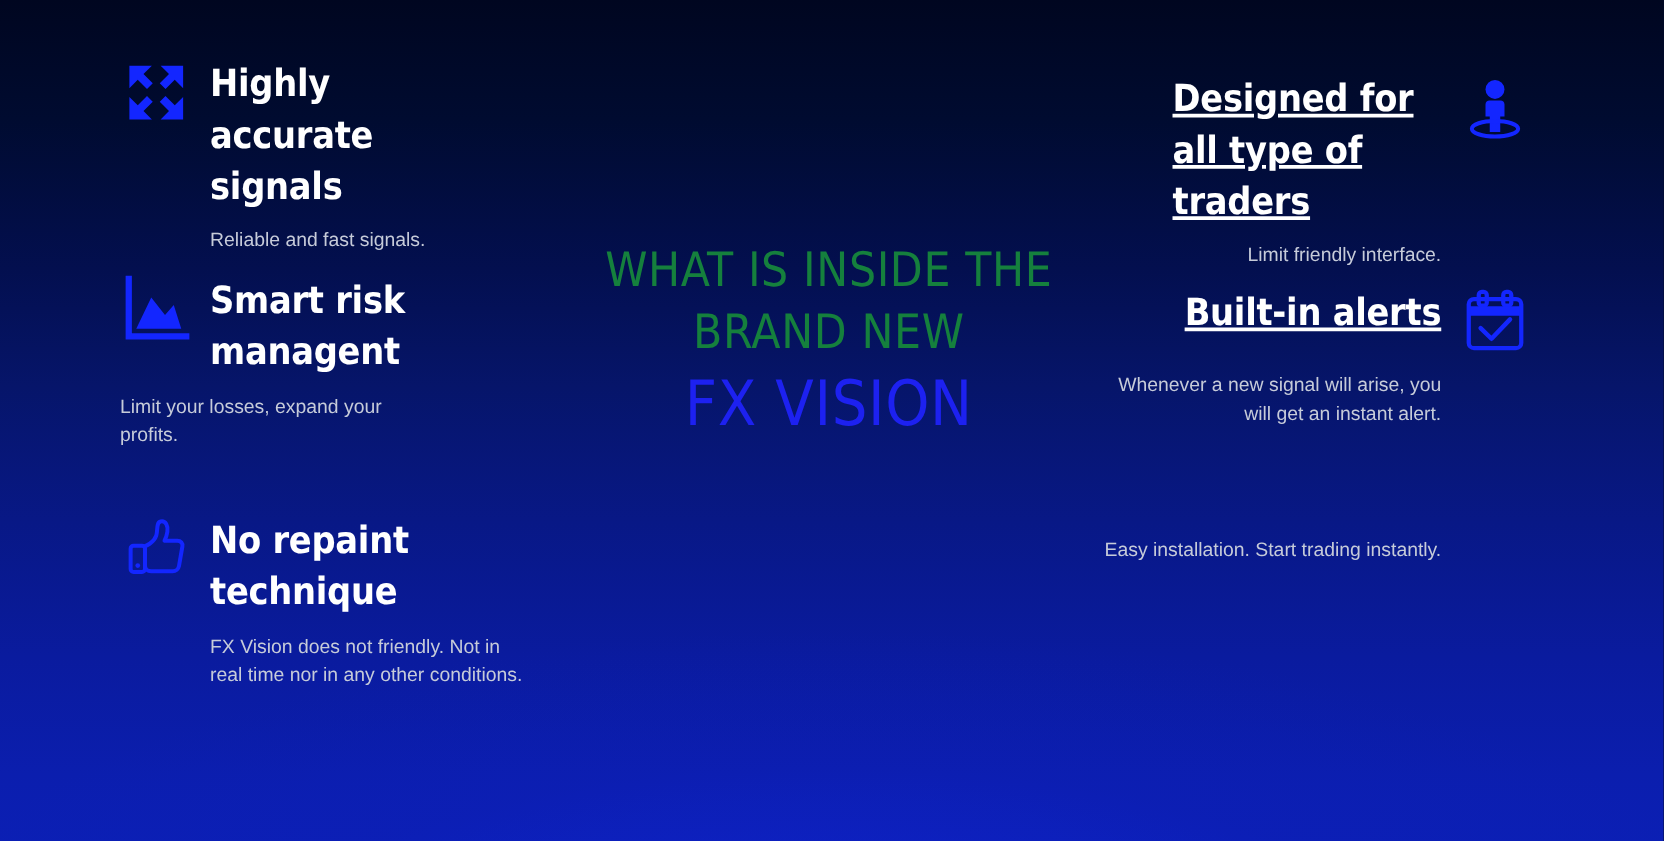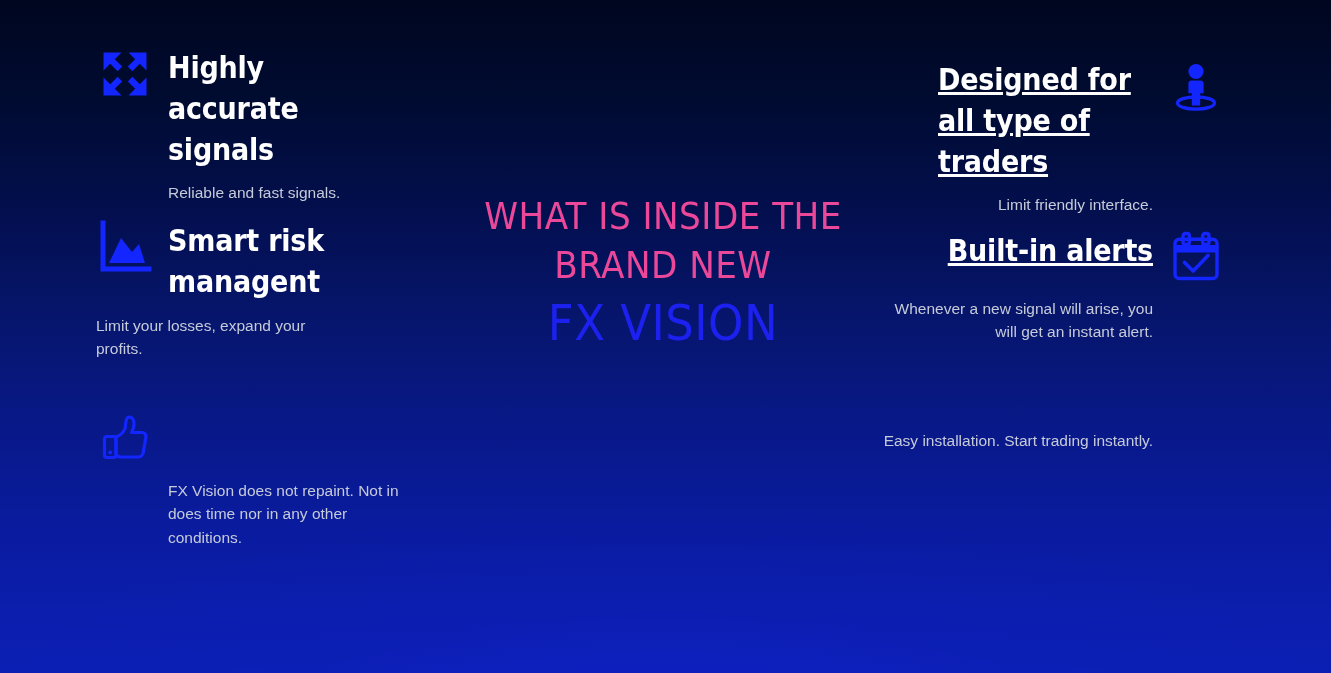--- a/index.html
+++ b/index.html
@@ -104,21 +104,21 @@
     top:192px;
     width:430px;
     text-align:center;
   }
   .headline-main {
     font-family:"DejaVu Sans Condensed","Liberation Sans Narrow","Liberation Sans", sans-serif;
     font-size:38px;
     line-height:1.28;
     font-weight:400;
     letter-spacing:0.5px;
-    color:#ec4899;
+    color:#15803d;
     text-transform:uppercase;
   }
   .headline-accent {
     font-family:"DejaVu Sans Condensed","Liberation Sans Narrow","Liberation Sans", sans-serif;
     font-size:50px;
     line-height:1.28;
     font-weight:400;
     letter-spacing:0.5px;
     color:#1d21f0;
     text-transform:uppercase;
@@ -166,22 +166,23 @@
       <div class="icon-box">
         <svg width="52" height="52" viewBox="0 0 52 52">
           <path d="M17 24 C17 24 24 21.5 26 15.5 C27.4 11.2 25.8 5 29.5 4.2
                    C33.6 3.3 35.6 7.8 34.9 12.4 C34.4 15.8 32.6 19.5 32.6 19.5
                    L42.8 19.5 C45.6 19.5 47.4 21.6 46.9 24.2 L44.2 39.8
                    C43.8 42.2 41.6 44 39.1 44 L22 44 C19 44 17 42.2 17 39.6 Z" fill="none" stroke="#1326ff" stroke-width="3.2" stroke-linejoin="round"></path>
           <rect x="5.5" y="23.5" width="11.5" height="21" rx="2.4" fill="none" stroke="#1326ff" stroke-width="3.2"></rect>
           <circle cx="11.2" cy="39.4" r="1.9" fill="#1326ff"></circle>
         </svg>
       </div>
-    </div>
-    <div class="feature-desc" style="margin-left:72px; max-width:252px;">FX Vision does not repaint. Not in does time nor in any other conditions.</div>
+      <div class="feature-title">No repaint technique</div>
+    </div>
+    <div class="feature-desc" style="margin-left:72px; max-width:252px;">FX Vision does not friendly. Not in real time nor in any other conditions.</div>
   </div>
 
   <div class="feature f-right" style="right:106px; top:57px; width:340px;">
     <div class="feature-head">
       <div class="icon-box">
         <svg width="52" height="52" viewBox="0 0 52 52">
           <circle cx="26" cy="11.5" r="7.6" fill="#1326ff"></circle>
           <path d="M18.4 23.5 C18.4 21.6 19.8 20.4 21.6 20.4 L30.4 20.4
                    C32.2 20.4 33.6 21.6 33.6 23.5 L33.6 33.2 L30.2 33.2
                    L30.2 45.6 L21.8 45.6 L21.8 33.2 L18.4 33.2 Z" fill="#1326ff"></path>

